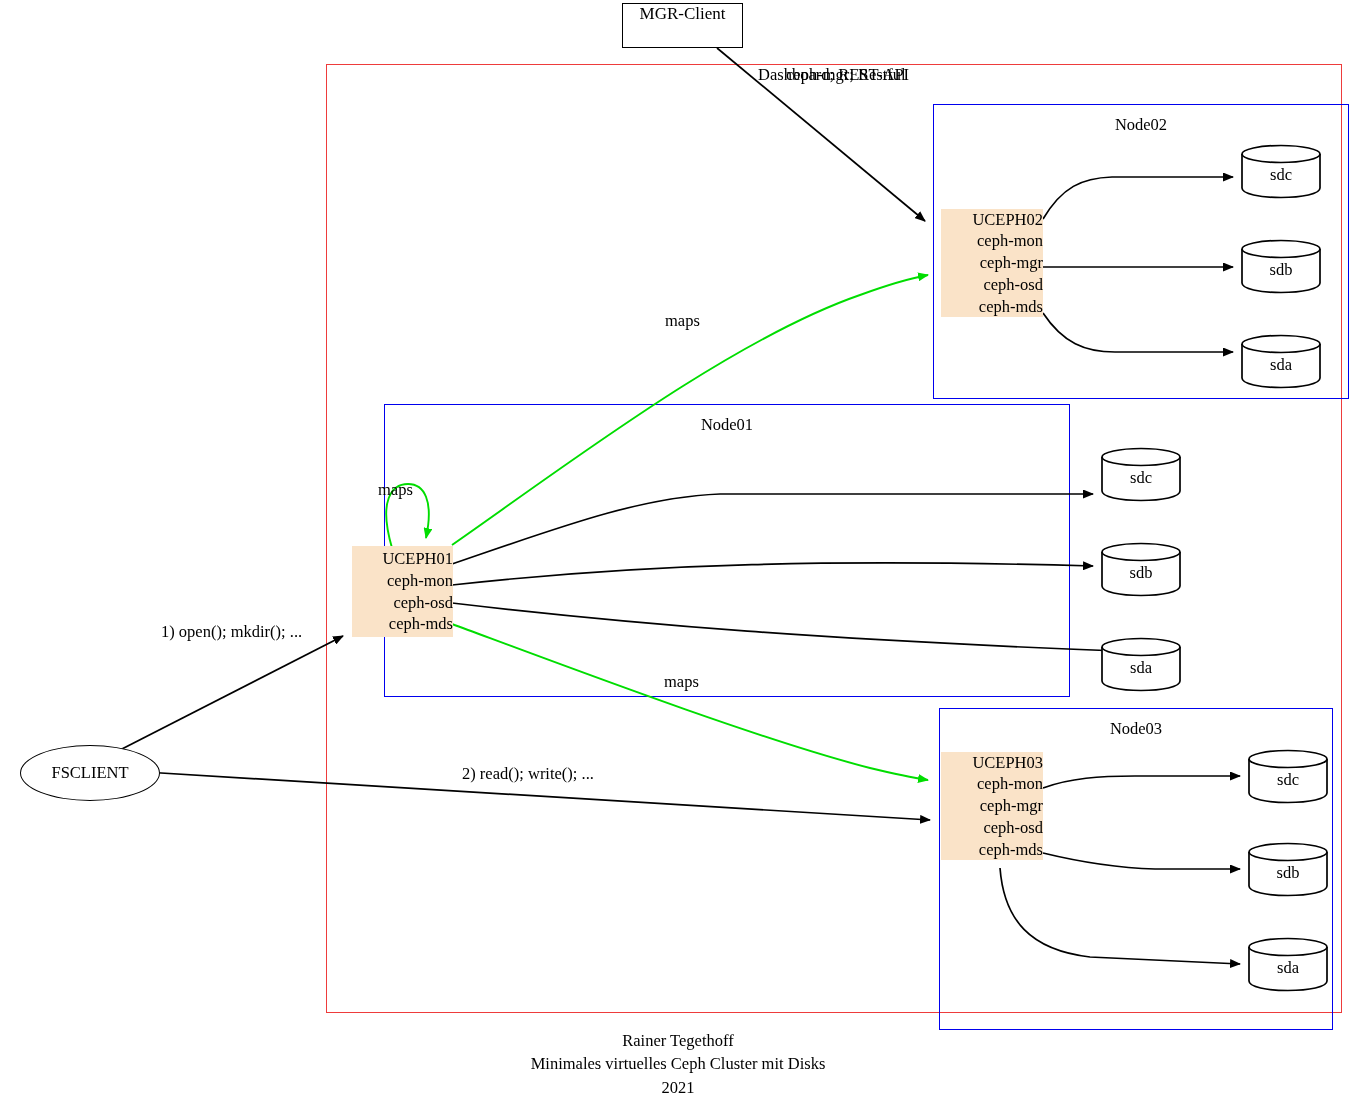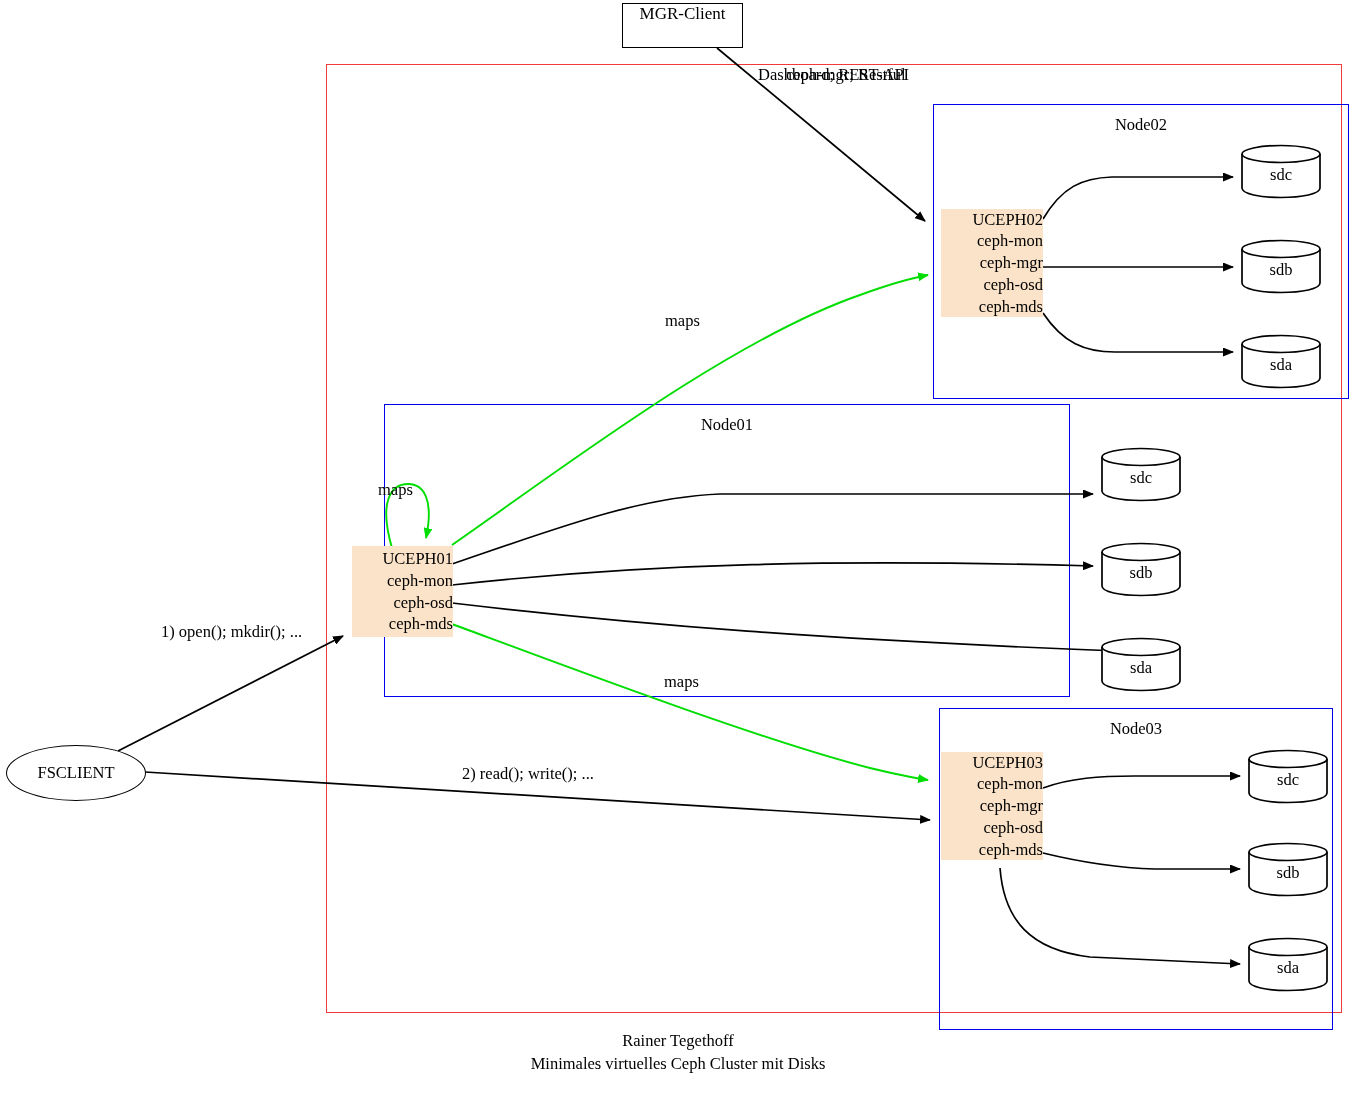--- a/index.html
+++ b/index.html
@@ -164,21 +164,21 @@
 
     <path d="M452,545 C560,470 730,340 860,295 C890,284 912,278 928,275" stroke="#00dd00" stroke-width="1.9" fill="none" marker-end="url(#arrowGreen)"></path>
     <path d="M392,548 C378,500 392,484 408,484 C424,484 434,500 426,538" stroke="#00dd00" stroke-width="1.9" fill="none" marker-end="url(#arrowGreen)"></path>
     <path d="M452,624 C560,664 760,740 870,768 C895,774 915,778 928,780" stroke="#00dd00" stroke-width="1.9" fill="none" marker-end="url(#arrowGreen)"></path>
   </svg>
 
   <div class="plain-box" style="left:622px; top:3px; width:121px; height:45px;">
     <span>MGR-Client</span>
   </div>
 
-  <div class="ellipse-node" style="left:6px; top:745px; width:140px; height:56px;">
+  <div class="ellipse-node" style="left:20px; top:745px; width:140px; height:56px;">
     <span>FSCLIENT</span>
   </div>
 
   <div class="host-box" style="left:941px; top:209px; width:102px; height:108px;">
     <span>UCEPH02</span>
     <span>ceph-mon</span>
     <span>ceph-mgr</span>
     <span>ceph-osd</span>
     <span>ceph-mds</span>
   </div>
@@ -287,15 +287,16 @@
     <span>1) open(); mkdir(); ...</span>
   </div>
 
   <div class="edge-label" style="left:462px; top:766px;">
     <span>2) read(); write(); ...</span>
   </div>
 
   <div class="caption" style="top:1029px;">
     <span>Rainer Tegethoff</span>
     <span>Minimales virtuelles Ceph Cluster mit Disks</span>
+    <span>2021</span>
   </div>
 
 </div>
 
 </body></html>

